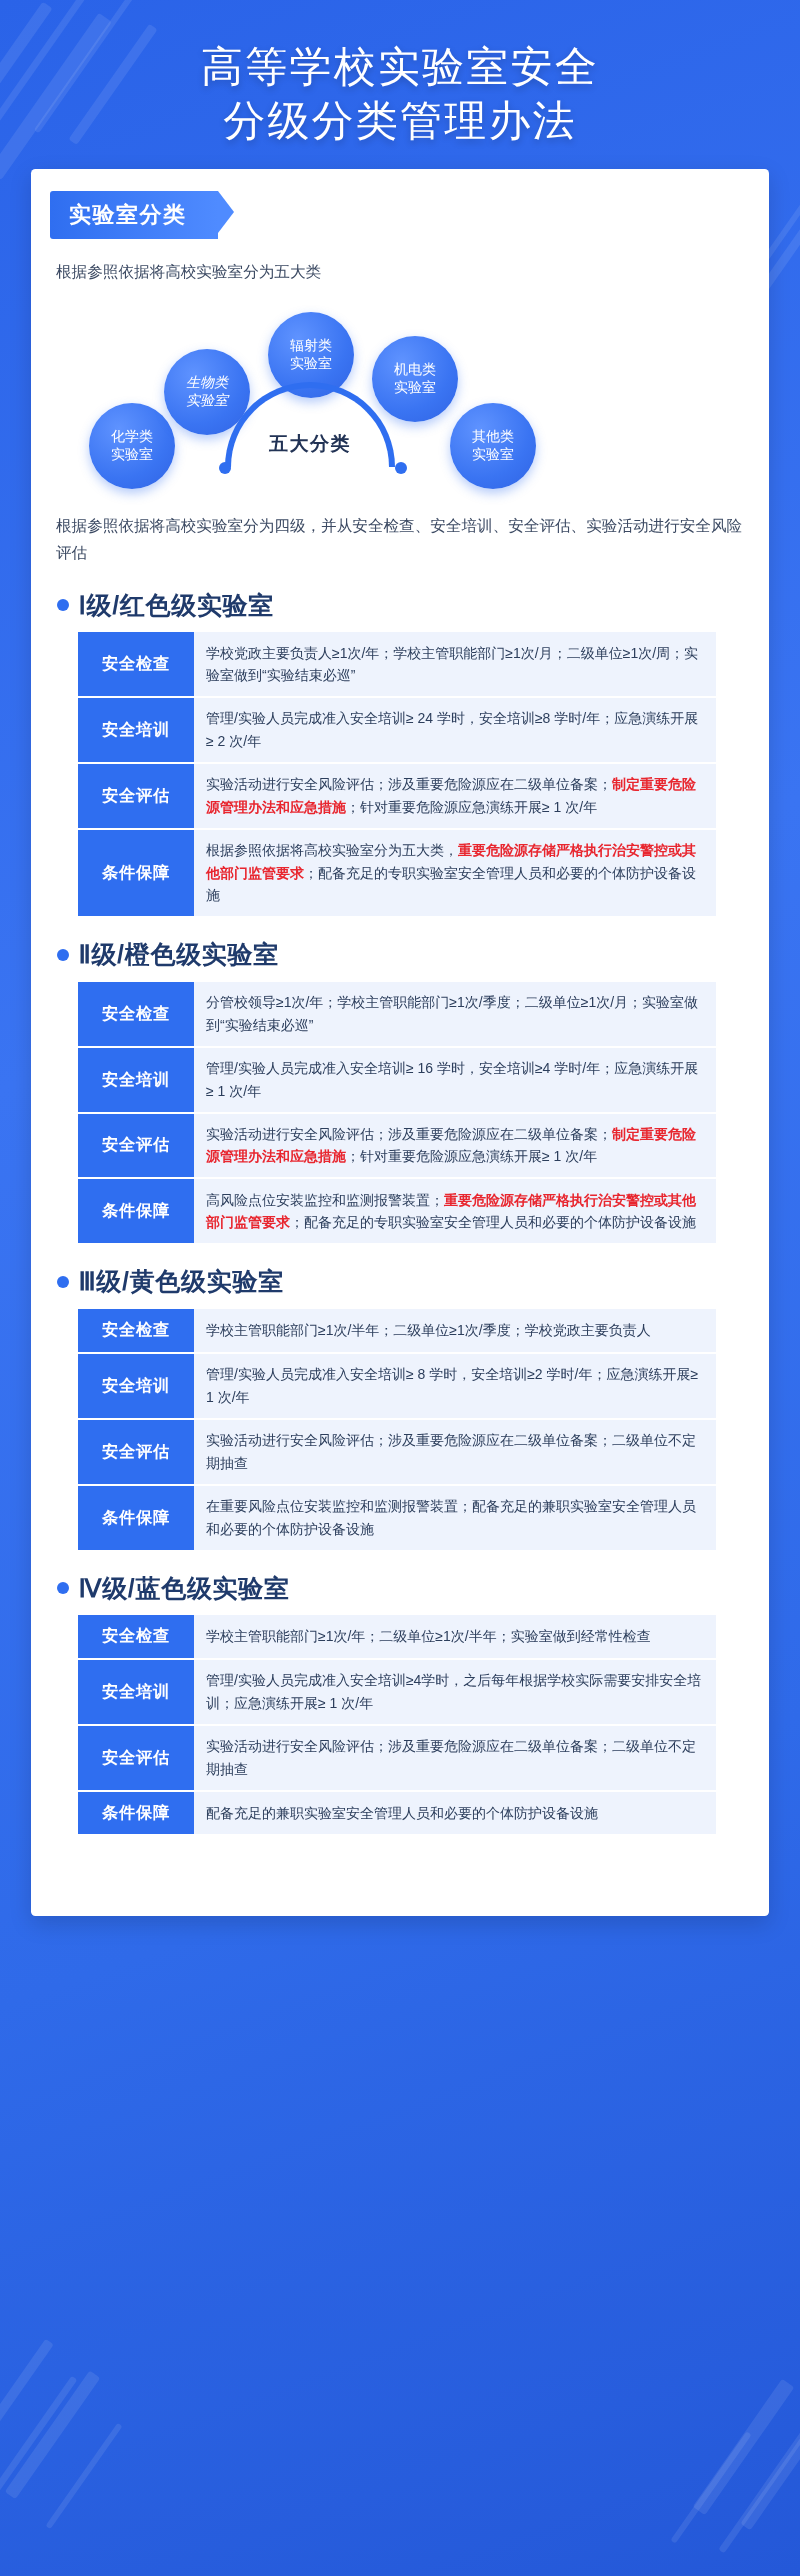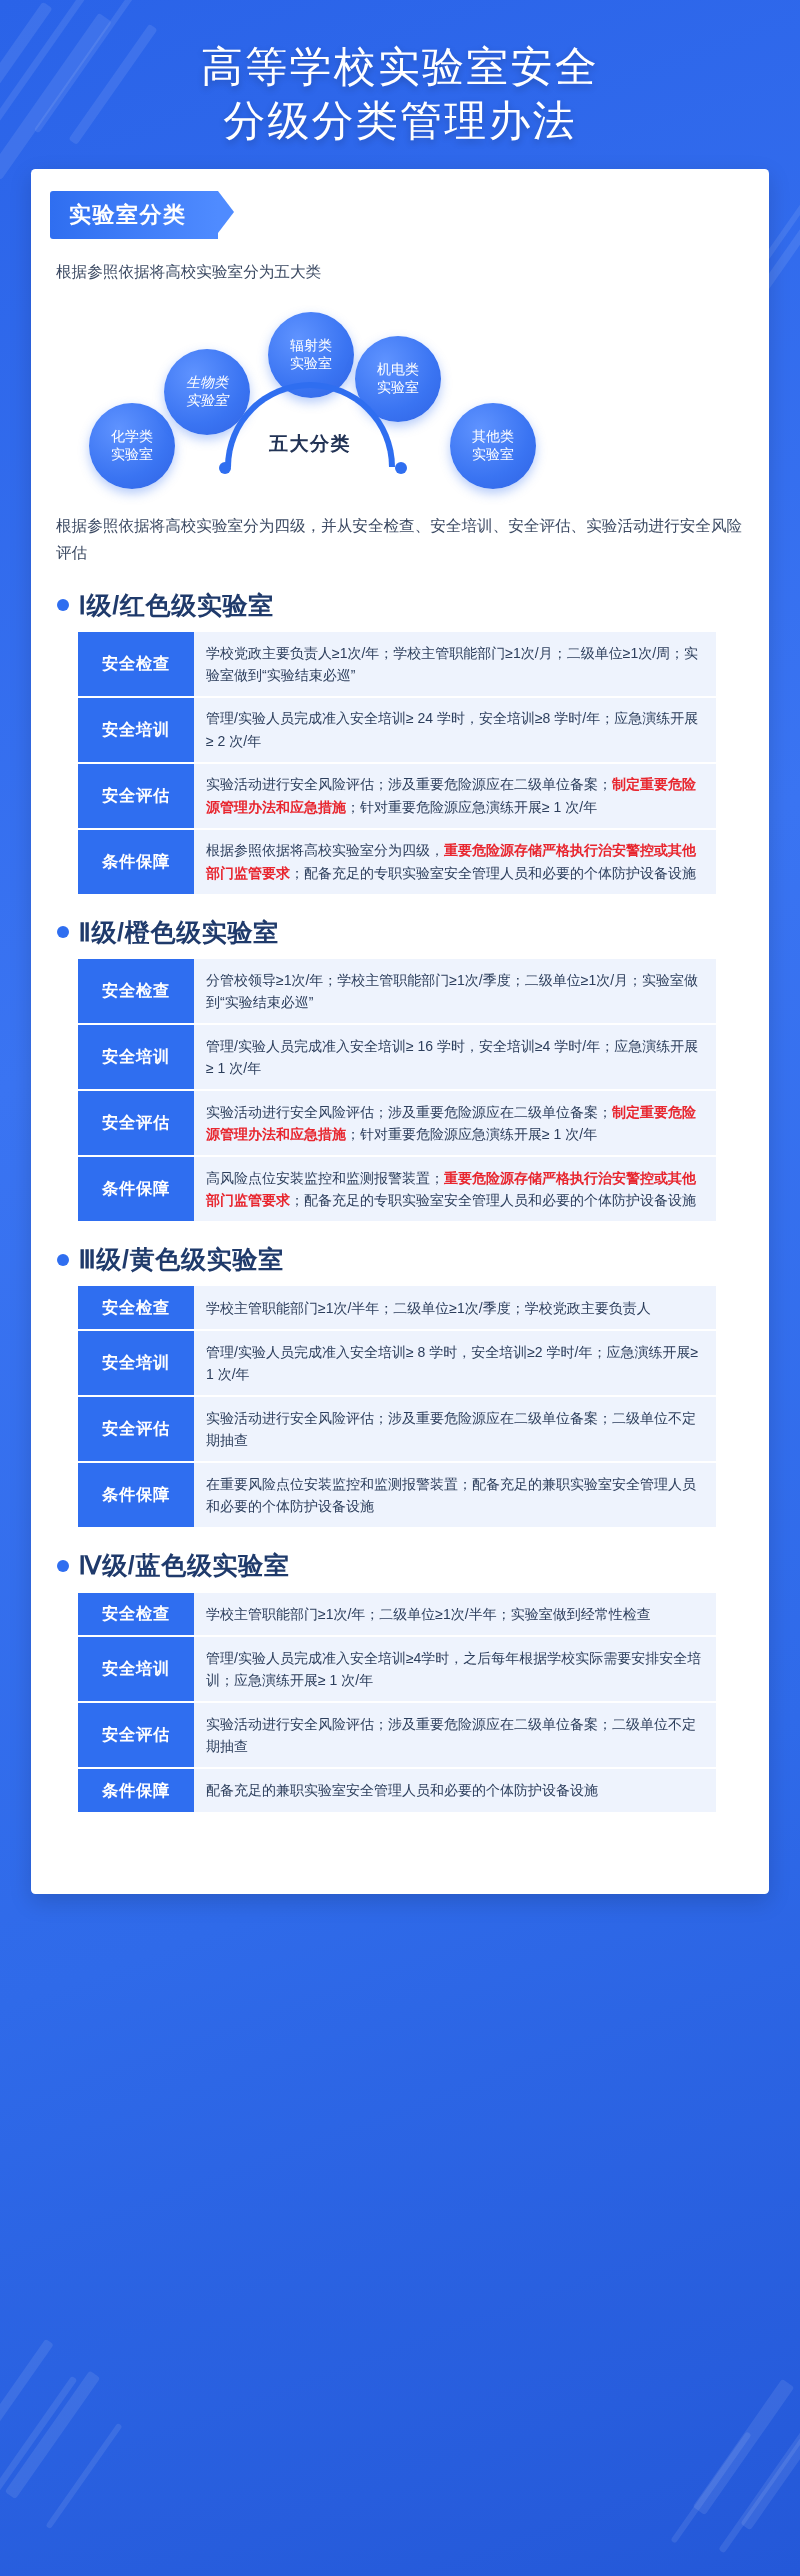--- a/index.html
+++ b/index.html
@@ -124,21 +124,21 @@
     line-height: 1.28;
     display: flex;
     align-items: center;
     justify-content: center;
     text-align: right;
     box-shadow: 0 4.4px 10.4px rgba(47,110,240,0.35);
   }
   .bubble-0 { left: 36px;  top: 110px; }
   .bubble-1 { left: 111px; top: 56px; font-style: italic;  }
   .bubble-2 { left: 215px; top: 19px;  }
-  .bubble-3 { left: 302px; top: 43px;  }
+  .bubble-3 { left: 319px; top: 43px;  }
   .bubble-4 { left: 397px; top: 110px; }
 
   .arc {
     position: absolute;
     left: 172px;
     top: 89px;
     width: 170px;
     height: 85px;
     border: 6.7px solid #2f6ef0;
     border-bottom: none;
@@ -297,21 +297,21 @@
             <tr>
               <td class="req-label">安全培训</td>
               <td class="req-text"><span>管理/实验人员完成准入安全培训≥ 24 学时，安全培训≥8 学时/年；应急演练开展≥ 2 次/年</span></td>
             </tr>
             <tr>
               <td class="req-label">安全评估</td>
               <td class="req-text"><span>实验活动进行安全风险评估；涉及重要危险源应在二级单位备案；</span><span class="hl">制定重要危险源管理办法和应急措施</span><span>；针对重要危险源应急演练开展≥ 1 次/年</span></td>
             </tr>
             <tr>
               <td class="req-label">条件保障</td>
-              <td class="req-text"><span>根据参照依据将高校实验室分为四级，</span><span class="hl">重要危险源存储严格执行治安警控或其他部门监管要求</span><span>；配备充足的专职实验室安全管理人员和必要的个体防护设备设施</span></td>
+              <td class="req-text"><span>根据参照依据将高校实验室分为五大类，</span><span class="hl">重要危险源存储严格执行治安警控或其他部门监管要求</span><span>；配备充足的专职实验室安全管理人员和必要的个体防护设备设施</span></td>
             </tr>
           </tbody>
         </table>
         <div class="level-head">
           <span class="level-dot"></span>
           <span class="level-title">Ⅱ级/橙色级实验室</span>
         </div>
         <table class="req-table">
           <tbody>
             <tr>

